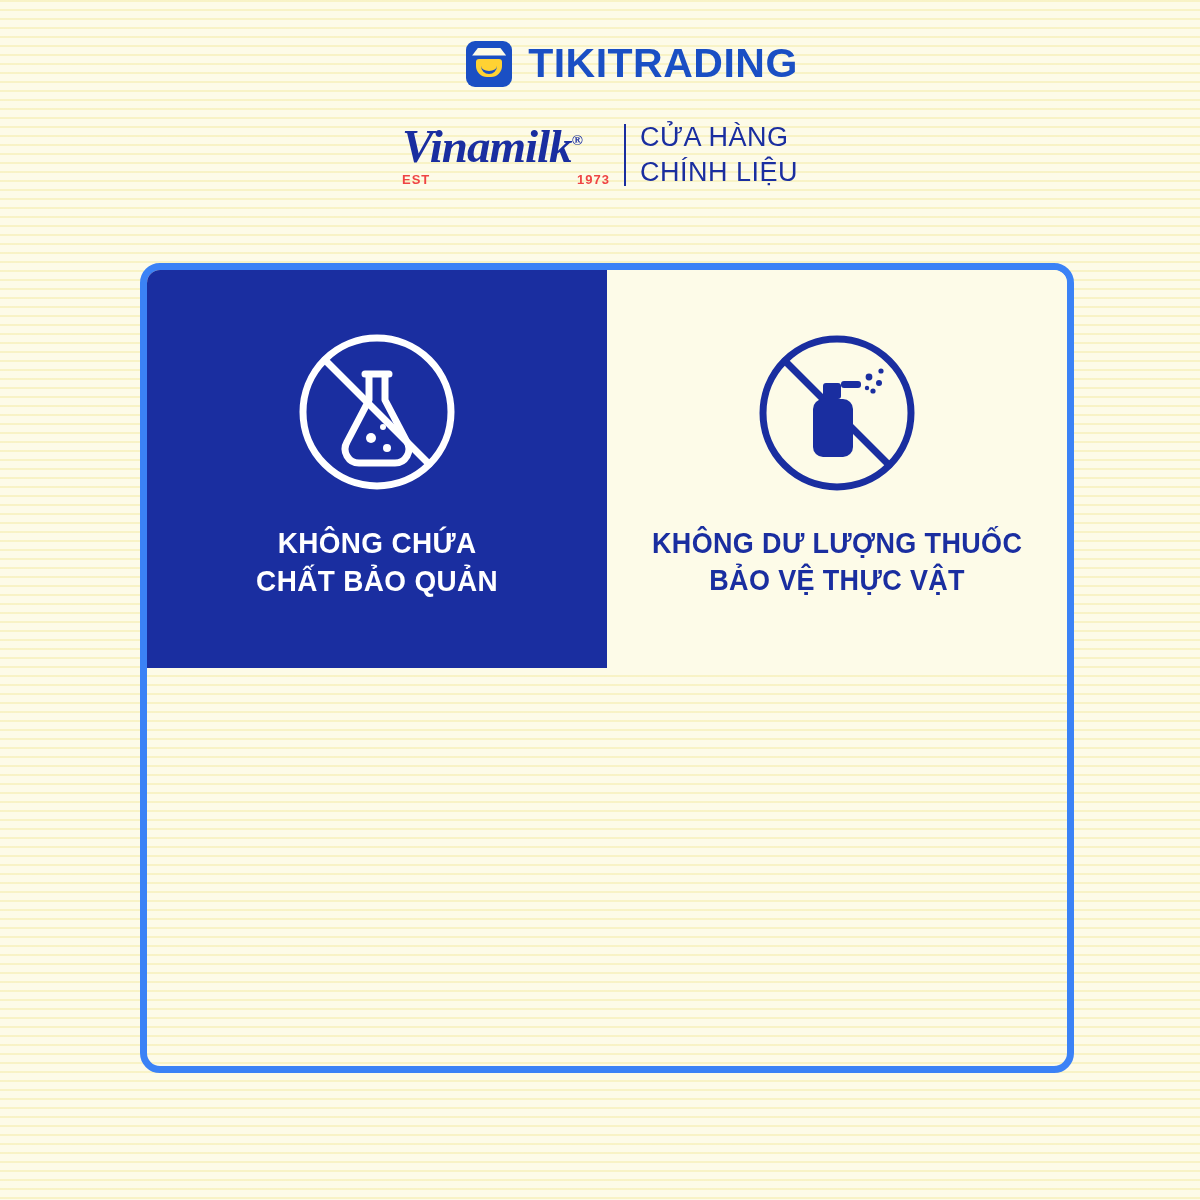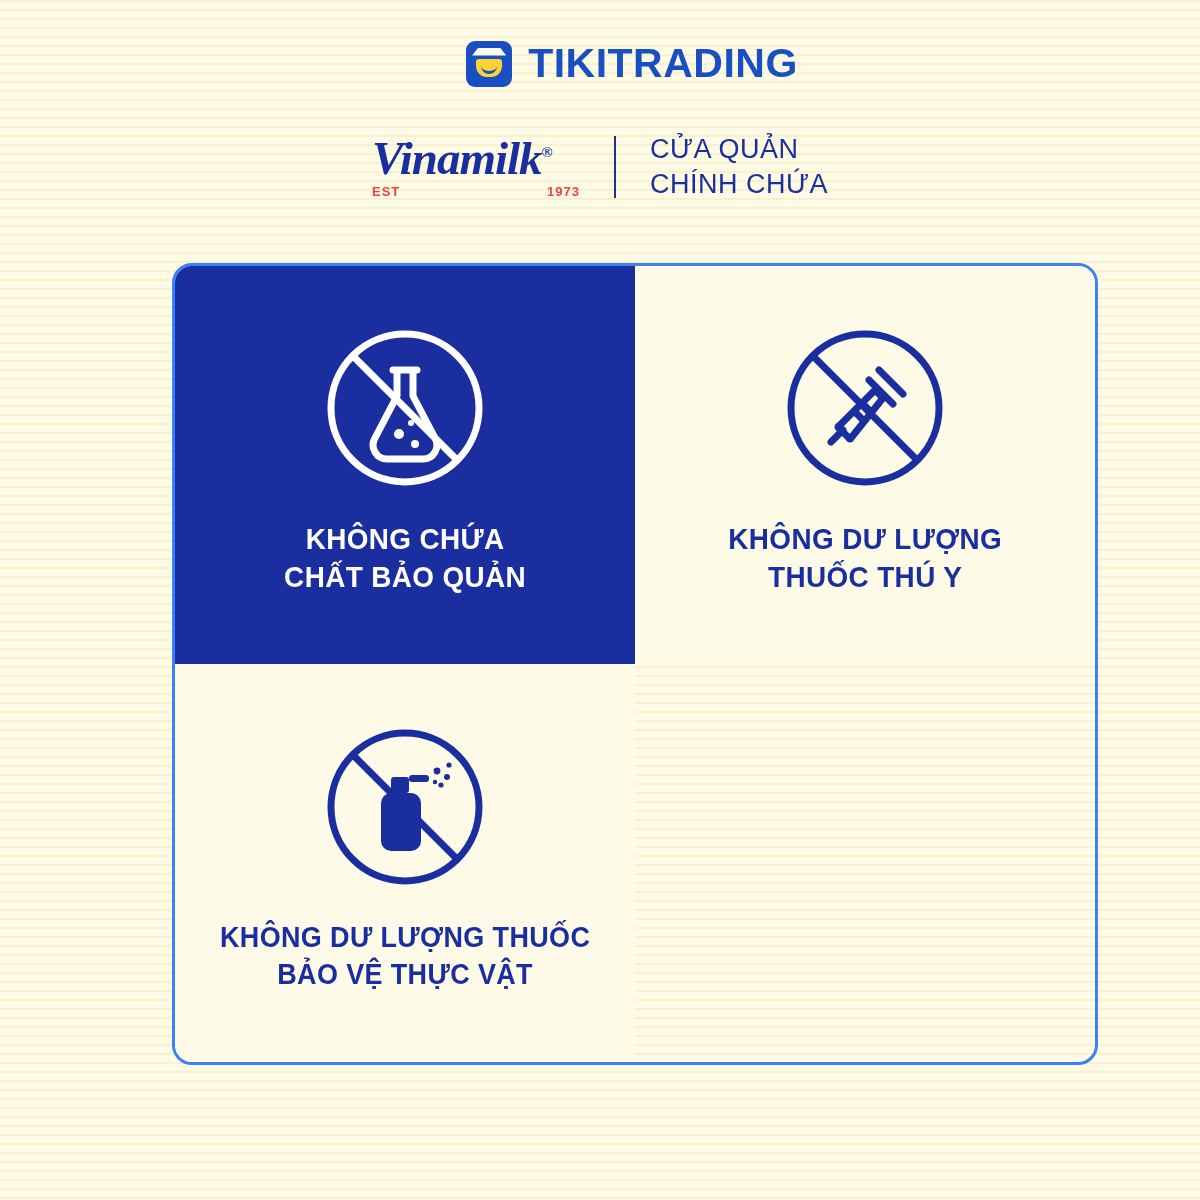--- a/index.html
+++ b/index.html
@@ -89,27 +89,27 @@
     font-family: "Liberation Sans", sans-serif;
   }
   .tiki-word .thin {
     color: #1a4fc4;
     font-weight: bold;
   }
 
   
   .brand-row {
     position: absolute;
-    top: 132px;
+    top: 120px;
     left: 0;
     width: 1200px;
     display: flex;
     align-items: center;
     justify-content: center;
-    gap: 34px;
+    gap: 14px;
   }
   .vinamilk-block {
     position: relative;
     text-align: left;
     color: #1a2ea0;
     width: 208px;
   }
   .vinamilk-name {
     font-family: "Liberation Serif", serif;
     font-size: 47px;
@@ -145,27 +145,26 @@
     letter-spacing: 0.5px;
   }
 
   
   .grid {
     position: absolute;
     top: 263px;
     left: 140px;
     width: 920px;
     height: 796px;
-    border: 3px solid #3b82f6;
+    border: 7px solid #3b82f6;
     border-radius: 20px;
     overflow: hidden;
     display: grid;
     grid-template-columns: 1fr 1fr;
     grid-template-rows: 1fr 1fr;
-    margin-left: 32px;
   }
   .cell {
     display: flex;
     flex-direction: column;
     align-items: center;
     justify-content: center;
     padding: 10px 18px 18px;
     box-sizing: border-box;
   }
   .cell.blue {
@@ -213,22 +212,22 @@
       <div class="vinamilk-name">
         <span>Vinamilk</span><span class="reg">®</span>
       </div>
       <div class="vinamilk-sub">
         <span>EST</span>
         <span>1973</span>
       </div>
     </div>
     <div class="brand-divider"></div>
     <div class="brand-store">
-      <div>CỬA QUẢN</div>
-      <div>CHÍNH CHỨA</div>
+      <div>CỬA HÀNG</div>
+      <div>CHÍNH LIỆU</div>
     </div>
   </div>
 
   <div class="grid">
 
     <div class="cell blue">
       <div class="icon-wrap">
         <svg width="164" height="164" viewBox="0 0 164 164" fill="none">
           <circle cx="82" cy="82" r="74" stroke="#ffffff" stroke-width="7"></circle>
           <line x1="30" y1="30" x2="134" y2="134" stroke="#ffffff" stroke-width="7" stroke-linecap="round"></line>
@@ -237,40 +236,20 @@
           <circle cx="92" cy="118" r="4" fill="#ffffff"></circle>
           <circle cx="88" cy="97" r="3" fill="#ffffff"></circle>
         </svg>
       </div>
       <div class="cell-label">
         <div>KHÔNG CHỨA</div>
         <div>CHẤT BẢO QUẢN</div>
       </div>
     </div>
 
-    <div class="cell light">
-      <div class="icon-wrap">
-        <svg width="164" height="164" viewBox="0 0 164 164" fill="none">
-          <circle cx="82" cy="82" r="74" stroke="#1a2ea0" stroke-width="7"></circle>
-          <line x1="30" y1="30" x2="134" y2="134" stroke="#1a2ea0" stroke-width="7" stroke-linecap="round"></line>
-          <g stroke="#1a2ea0" stroke-width="7" stroke-linecap="round" stroke-linejoin="round" fill="none">
-            <path d="M96 44 L120 68"></path>
-            <path d="M86 54 L110 78"></path>
-            <path d="M100 72 L92 64 L56 100 a1 1 0 0 0 0 2 l10 10 a1 1 0 0 0 2 0 Z"></path>
-            <path d="M60 104 L48 116"></path>
-            <path d="M80 78 L88 86"></path>
-            <path d="M72 86 L80 94"></path>
-          </g>
-        </svg>
-      </div>
-      <div class="cell-label">
-        <div>KHÔNG DƯ LƯỢNG</div>
-        <div>THUỐC THÚ Y</div>
-      </div>
-    </div>
 
     <div class="cell light">
       <div class="icon-wrap">
         <svg width="164" height="164" viewBox="0 0 164 164" fill="none">
           <circle cx="82" cy="82" r="74" stroke="#1a2ea0" stroke-width="7"></circle>
           <line x1="30" y1="30" x2="134" y2="134" stroke="#1a2ea0" stroke-width="7" stroke-linecap="round"></line>
           <g fill="#1a2ea0">
             <rect x="58" y="68" width="40" height="58" rx="10"></rect>
             <rect x="68" y="52" width="18" height="16" rx="3"></rect>
             <rect x="86" y="50" width="20" height="7" rx="3"></rect>

